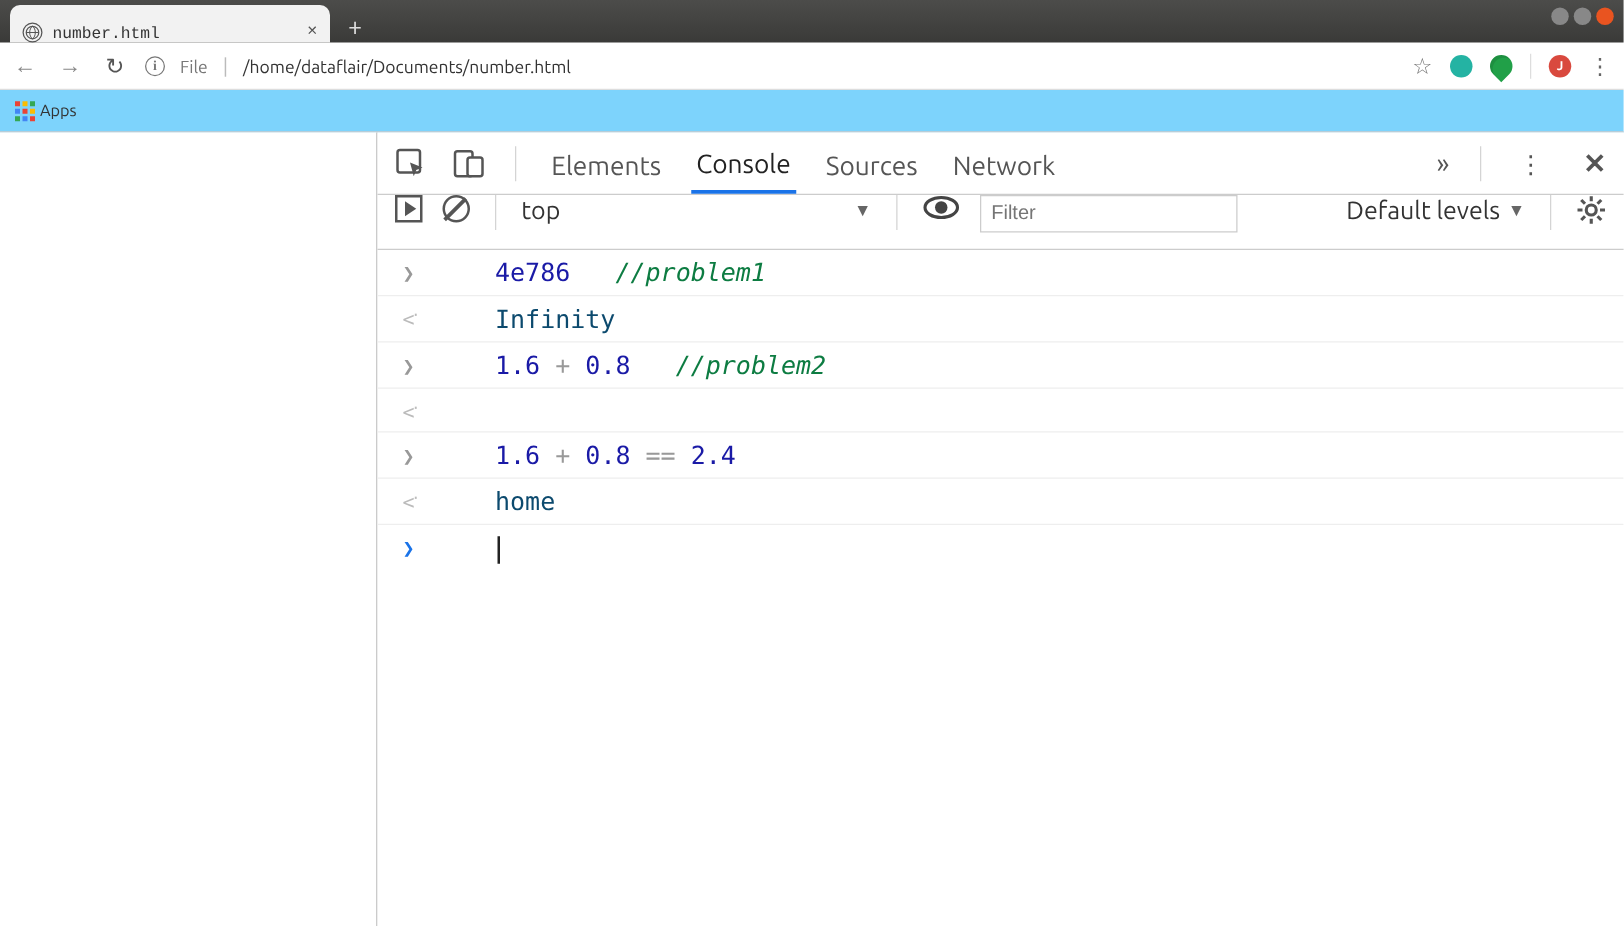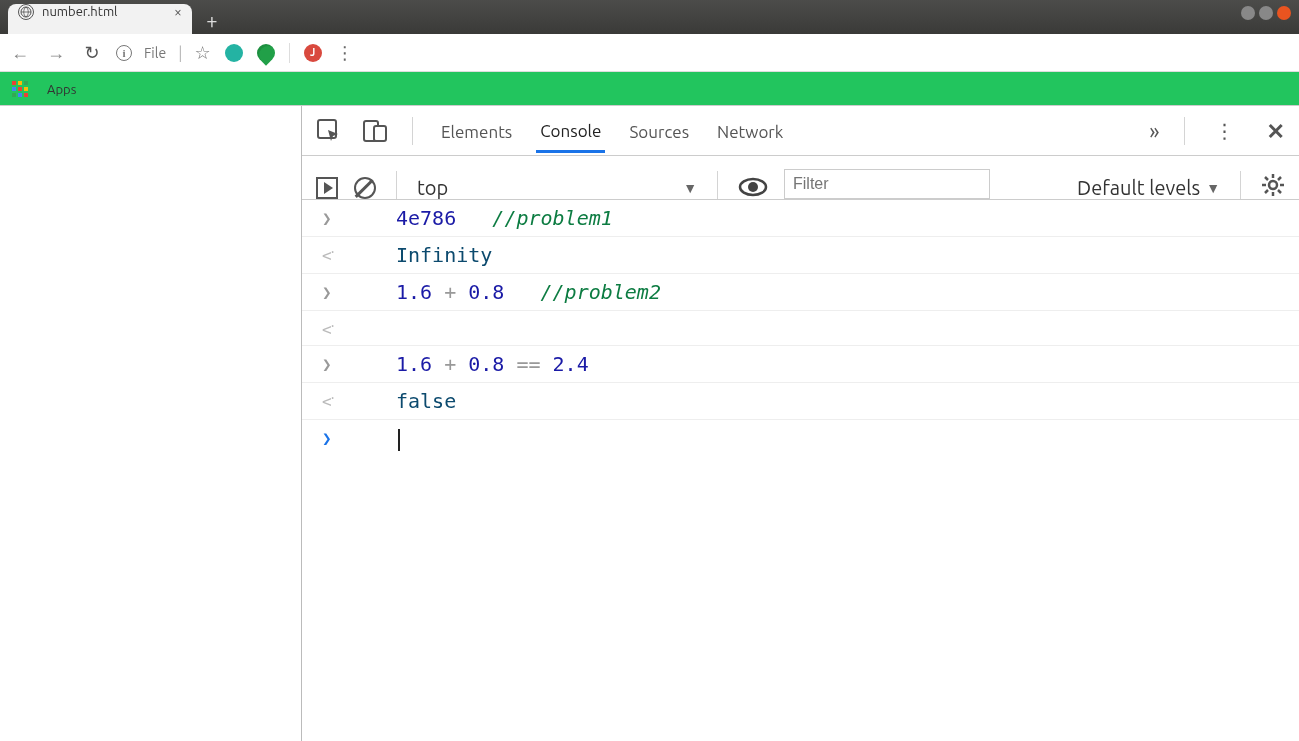--- a/index.html
+++ b/index.html
@@ -17,30 +17,31 @@
   .titlebar {
     height: 34px;
     background: linear-gradient(#4c4c4a, #3a3a38);
     display: flex;
     align-items: flex-end;
     padding-left: 8px;
     position: relative;
   }
   .tab {
     background: #f2f2f2;
-    width: 184px;
+    width: 256px;
     height: 30px;
     border-radius: 8px 8px 0 0;
     display: flex;
-    align-items: flex-start;
+    align-items: flex-end;
     padding: 0 10px;
     gap: 8px;
     font-size: 13px;
     color: #333;
     position: relative;
+    font-family: Liberation Mono, monospace;
   }
   .tab .globe {
     width: 16px; height: 16px;
     border: 1.5px solid #555;
     border-radius: 50%;
     display: flex;
     align-items: center;
     justify-content: center;
     font-size: 9px;
     color: #555;
@@ -103,26 +104,26 @@
   .circ { width: 18px; height: 18px; border-radius: 50%; }
   .circ.teal { background: #24b3a3; }
   .circ.green { background: #21a048; box-shadow: inset 0 3px 0 rgba(0,0,0,0.1); border-radius: 50% 50% 50% 0; transform: rotate(-45deg); }
   .circ.red { background: #d9493e; color:#fff; display:flex; align-items:center; justify-content:center; font-size:10px; font-weight:bold; }
   .addr-div { width:1px; height:20px; background:#ddd; }
   .menu-dots { color:#666; font-size:18px; letter-spacing: -2px; }
 
   
   .bookbar {
     height: 34px;
-    background: #22c55e;
+    background: #7dd3fc;
     border-bottom: 1px solid #ccc;
     display: flex;
     align-items: center;
     padding: 0 12px;
-    gap: 19px;
+    gap: 4px;
   }
   .apps-icon {
     width: 16px; height: 16px;
     display: grid;
     grid-template-columns: repeat(3, 4px);
     grid-template-rows: repeat(3, 4px);
     gap: 2px;
   }
   .apps-icon span { background: #ea4335; }
   .apps-icon span:nth-child(2) { background: #fbbc05; }
@@ -161,39 +162,39 @@
     align-items: center;
     padding: 0 14px;
     gap: 20px;
   }
   .dt-inspect, .dt-device {
     color: #555;
   }
   .dt-inspect svg, .dt-device svg { display:block; }
   .dt-sep { width: 1px; height: 28px; background: #d4d4d4; margin: 0 4px; }
   .dt-tab {
-    font-size: 17px;
+    font-size: 21px;
     color: #555;
     padding: 12px 4px 10px;
     cursor: pointer;
   }
   .dt-tab.active {
     color: #222;
     border-bottom: 3px solid #1a73e8;
   }
   .dt-more { color: #555; font-size: 22px; margin-left: auto; }
   .dt-menu-v { color: #555; font-size: 20px; margin: 0 6px; }
   .dt-close { color: #555; font-size: 22px; font-weight: bold; margin-left: 6px; }
 
   
   .dt-filter {
     height: 44px;
     border-bottom: 1px solid #ccc;
     display: flex;
-    align-items: flex-end;
+    align-items: flex-start;
     padding: 0 14px;
     gap: 16px;
   }
   .play-stop {
     width: 22px; height: 22px;
     border: 2px solid #555;
     display: flex; align-items: center; justify-content: center;
   }
   .play-stop::after {
     content:""; width:0; height:0;
@@ -303,20 +304,21 @@
   </div>
 </div>
 
 <div class="addrbar">
   <span class="nav-icon">←</span>
   <span class="nav-icon">→</span>
   <span class="nav-icon dark">↻</span>
   <span class="addr-info">i</span>
   <span class="addr-file">File</span>
   <span class="addr-sep">|</span>
+  <span class="addr-path">/home/dataflair/Documents/number.html</span>
   <div class="addr-right">
     <span class="star">☆</span>
     <span class="circ teal"></span>
     <span class="circ green"></span>
     <span class="addr-div"></span>
     <span class="circ red">J</span>
     <span class="menu-dots">⋮</span>
   </div>
 </div>
 
@@ -417,21 +419,21 @@
         </div>
         <div class="row">
           <span class="marker out"></span>
         </div>
         <div class="row">
           <span class="marker in"></span>
           <span class="code"><span class="tok-num">1.6</span><span> </span><span class="tok-op">+</span><span> </span><span class="tok-num">0.8</span><span> </span><span class="tok-op">==</span><span> </span><span class="tok-num">2.4</span></span>
         </div>
         <div class="row">
           <span class="marker out"></span>
-          <span class="code"><span class="tok-result num">false</span></span>
+          <span class="code"><span class="tok-result num">home</span></span>
         </div>
         <div class="row noborder">
           <span class="marker prompt"></span>
           <span class="code"><span class="cursor"></span></span>
         </div>
       </div>
 
   </div>
 </div>
 

